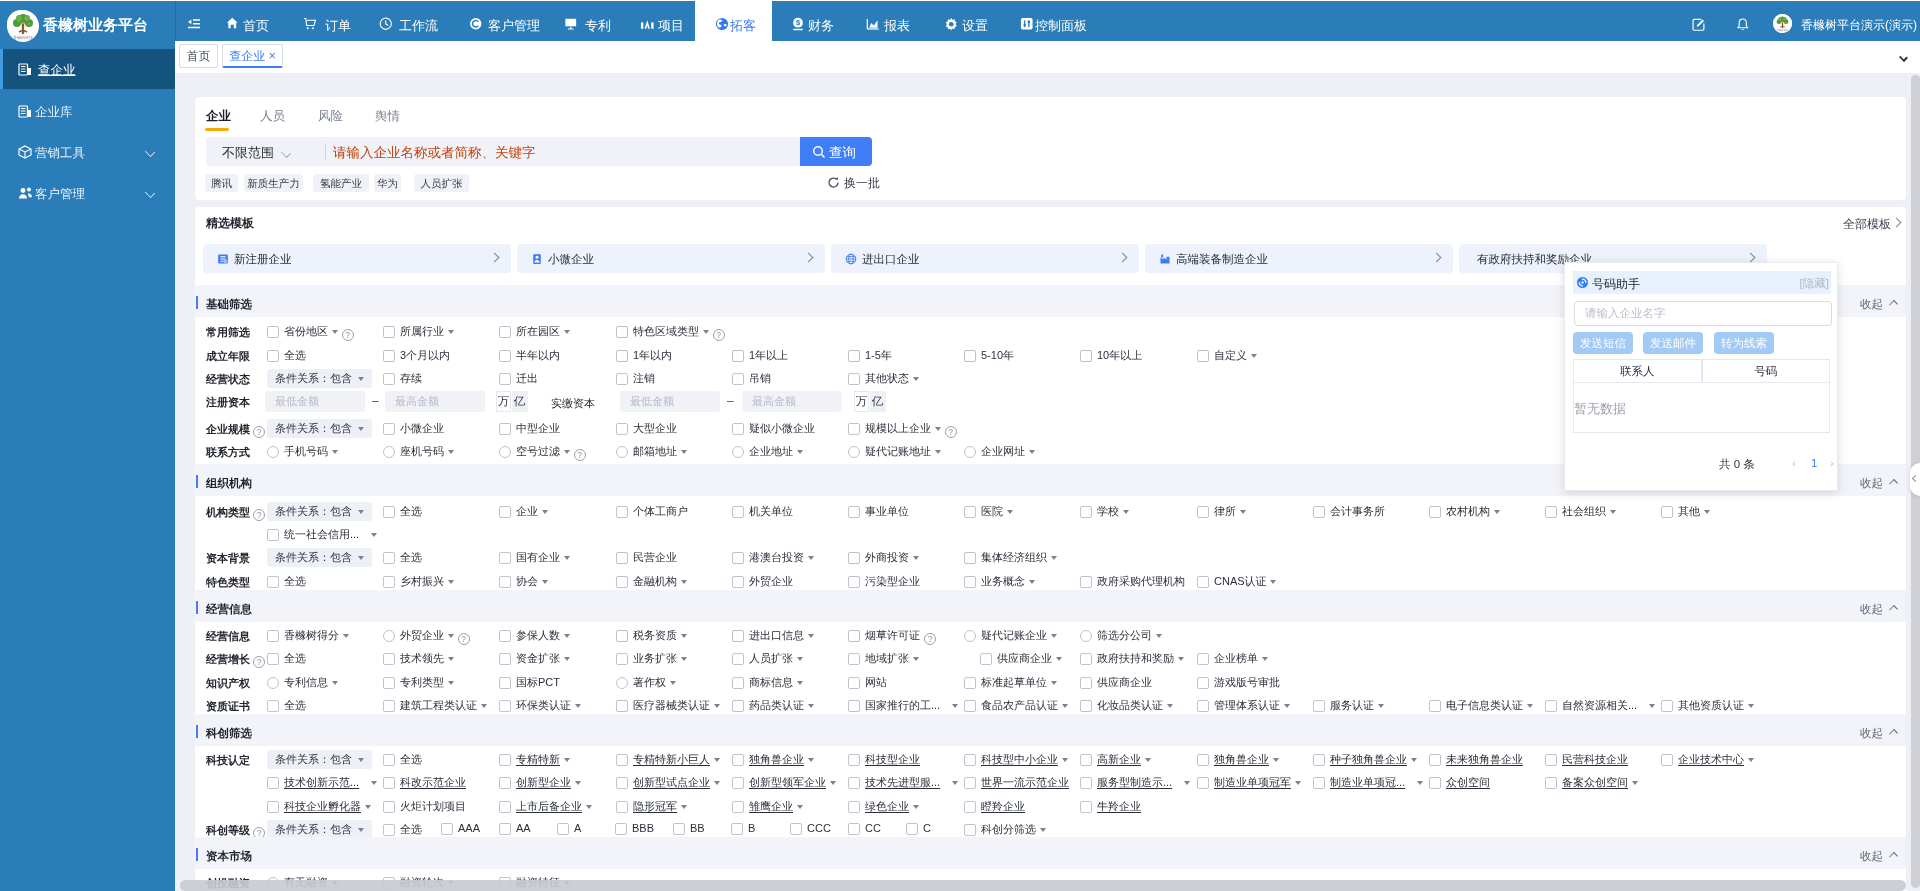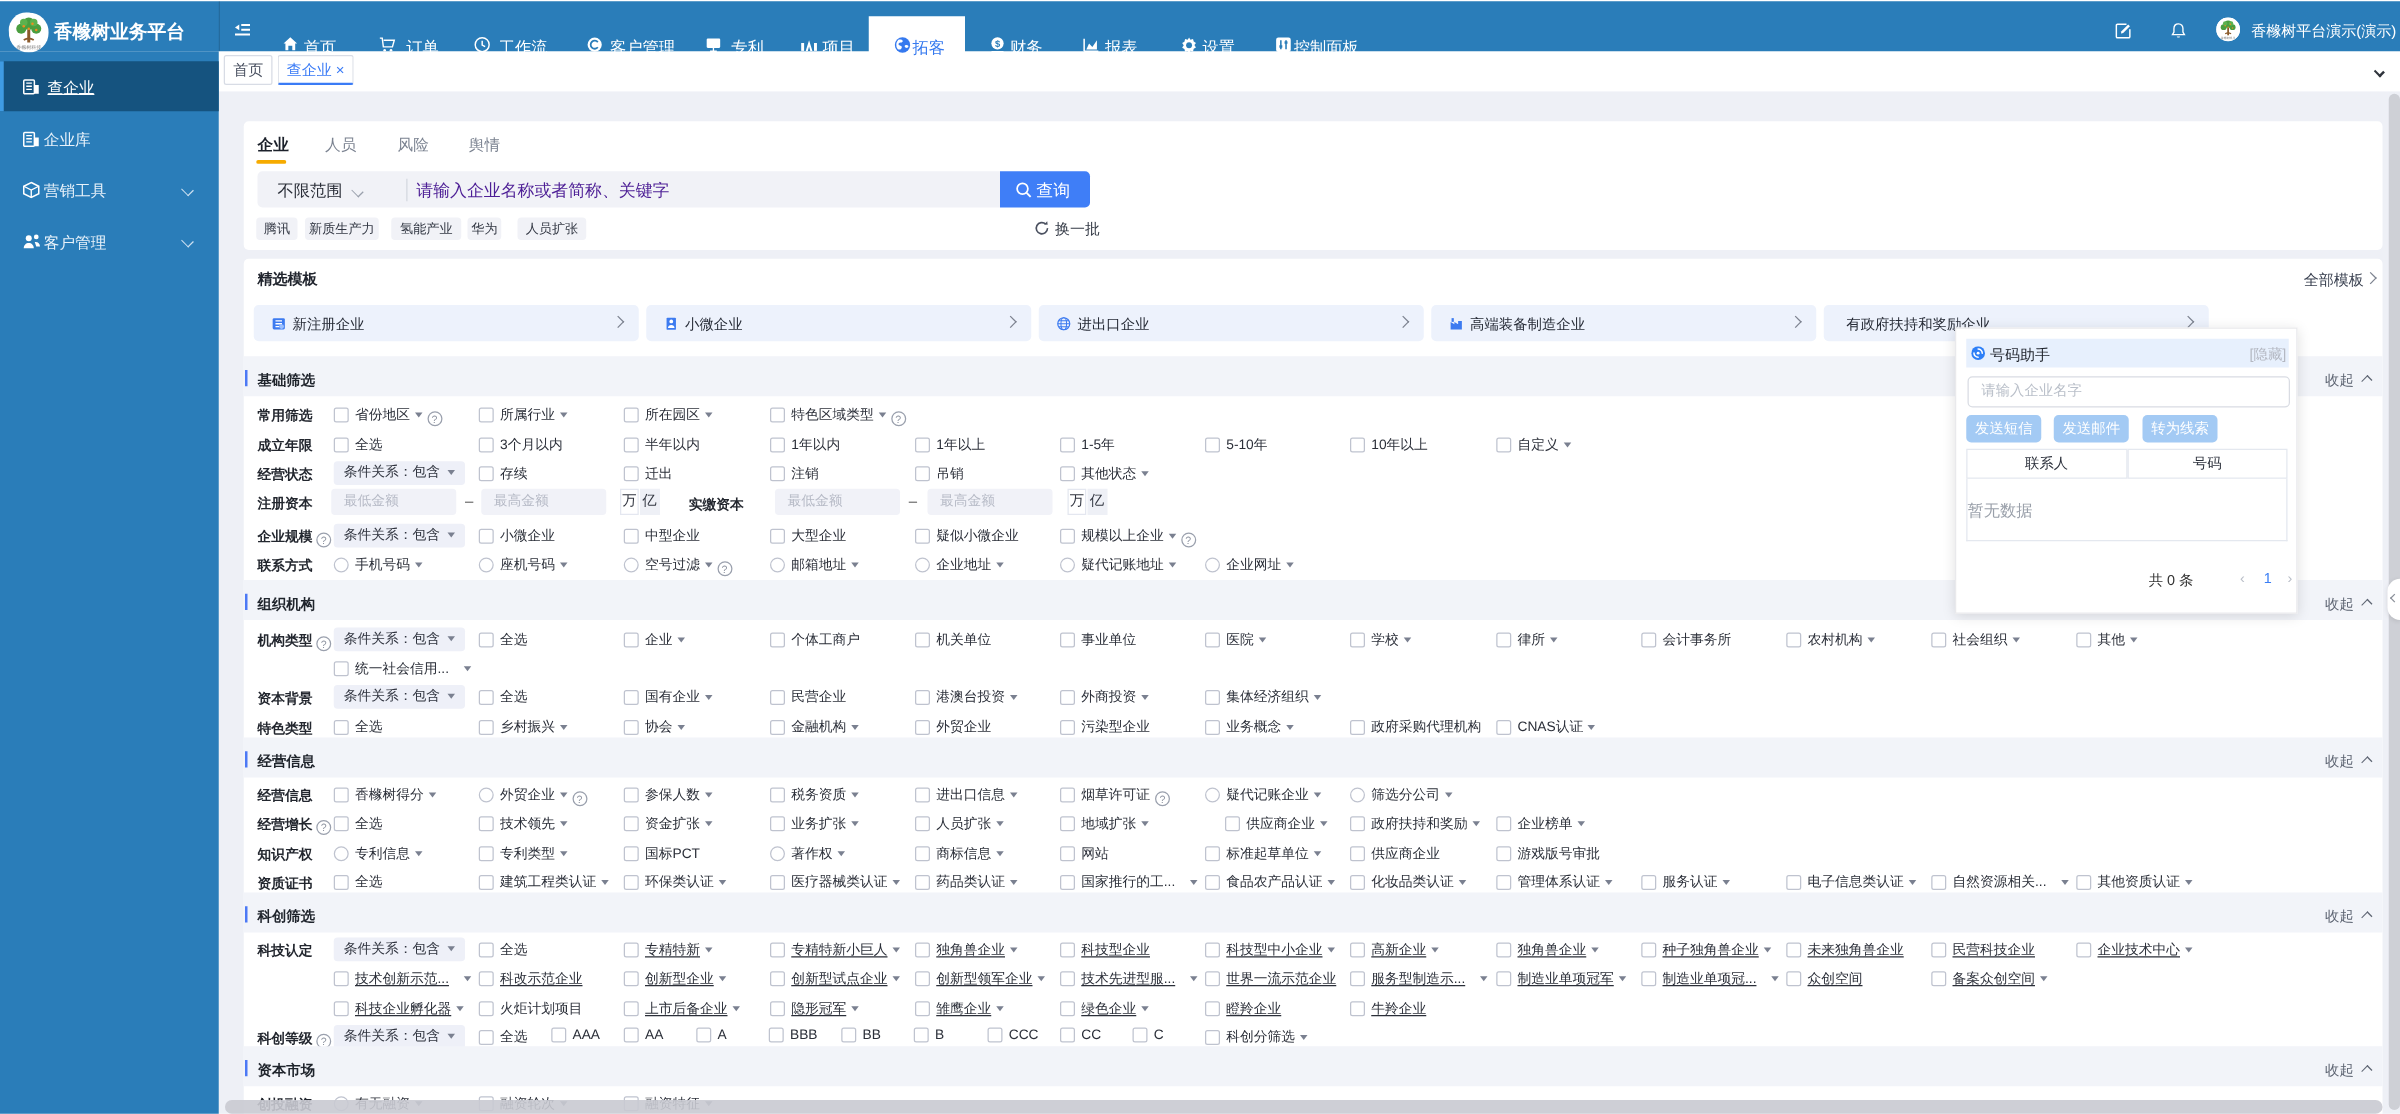--- a/index.html
+++ b/index.html
@@ -2,21 +2,21 @@
 <html><head><meta charset="utf-8">
 <style>
 * { margin:0; padding:0; box-sizing:border-box; }
 html,body { width:1920px; height:891px; overflow:hidden; font-family:"Liberation Sans",sans-serif; }
 s,b,i { text-decoration:none; font-weight:normal; font-style:normal; }
 
 .topbar { position:absolute; left:0; top:1px; width:1920px; height:40px; background:#2a7db9; z-index:30; }
 .logo { position:absolute; left:7px; top:9px; width:28px; height:28px; border-radius:50%; background:#fff; }
 .title { position:absolute; left:43px; top:15px; font-size:15px; font-weight:bold; color:#fff; letter-spacing:0px; white-space:nowrap; }
 .navsep { position:absolute; left:175px; top:0; width:1px; height:40px; background:rgba(0,0,0,.14); }
-.nitem { position:absolute; top:0; height:40px; color:#fff; font-size:13px;margin-top:12px; }
+.nitem { position:absolute; top:0; height:40px; color:#fff; font-size:13px; }
 .nitem .nt { position:absolute; top:16px; white-space:nowrap; }
 .nactive { background:#fff; color:#3579ef; }
 .avatar { position:absolute; left:1773px; top:13px; width:19px; height:19px; border-radius:50%; background:#fff; }
 .uname { position:absolute; left:1801px; top:16px; font-size:12px; color:#fff; white-space:nowrap; }
 
 .sidebar { position:absolute; left:0; top:41px; width:175px; height:850px; background:#2a7db9; z-index:20; }
 .sitem { position:absolute; left:0; width:175px; height:41px; color:#e8f2fa; font-size:12.5px; }
 .sitem .st { position:absolute; left:35px; top:13px; white-space:nowrap; }
 .sactive { background:#15537f; height:40px; border-left:3px solid #3f9be2; }
 .sactive .st { text-decoration:underline; color:#fff; }
@@ -46,21 +46,21 @@
 .tt { position:absolute; top:8px; font-size:11.5px; color:#262b36; }
 .chev { position:absolute; right:13px; top:10px; width:7px; height:7px; border-right:1.4px solid #7c828f; border-top:1.4px solid #7c828f; transform:rotate(45deg); }
 
 .band { position:absolute; left:0; width:1711px; height:32px; background:#f2f4f9; }
 .bar { position:absolute; left:1px; top:11px; width:2px; height:13px; background:#4c79f5; }
 .bt { position:absolute; left:11px; top:12px; font-size:11.5px; font-weight:bold; color:#1f242c; }
 .fold { position:absolute; right:9px; top:12px; font-size:11.5px; color:#5d6472; }
 .carup { display:inline-block; width:7px; height:7px; border-top:1.5px solid #5d6472; border-right:1.5px solid #5d6472; transform:rotate(-45deg) scale(1,.8); margin-left:7px; vertical-align:0px; }
 .frow { position:absolute; left:0; width:1711px; }
 .lab { position:absolute; left:11px; top:5.5px; font-size:11px; font-weight:bold; color:#23272f; }
-.lab2 { position:absolute; top:7px; font-size:11px; font-weight:bold; color:#23272f; }
+.lab2 { position:absolute; top:7px; font-size:11px; font-weight:normal; color:#23272f; }
 .it { position:absolute; top:5px; font-size:11px; color:#2b2f39; white-space:nowrap; }
 .tx.u { text-decoration:underline; text-underline-offset:2px; }
 .cb { display:inline-block; width:12px; height:12px; border:1px solid #bfc3cf; border-radius:2px; background:#fff; margin-right:5px; vertical-align:-2.5px; }
 .rd { display:inline-block; width:12px; height:12px; border:1px solid #bfc3cf; border-radius:50%; background:#fff; margin-right:5px; vertical-align:-2.5px; }
 .car { display:inline-block; width:0; height:0; border-left:3px solid transparent; border-right:3px solid transparent; border-top:4px solid #7a8090; margin-left:3.5px; vertical-align:1px; }
 .car.gp { margin-left:12px; }
 .q { display:inline-block; width:12px; height:12px; border:1px solid #9aa0ad; border-radius:50%; color:#8b919e; font-size:8.5px; line-height:10.5px; text-align:center; margin-left:4px; vertical-align:-2.5px; }
 .q.lq { font-weight:normal; margin-left:3px; }
 .chip { position:absolute; top:2.5px; height:19px; background:#eef0f8; border-radius:3px; font-size:11px; color:#30343f; line-height:19px; padding:0 8px; }
 .chip .car { margin-left:6px; }
@@ -262,21 +262,21 @@
  <div class="card1">
   <span class="stab on" style="left:11px">企业</span>
       <div class="yline"></div>
   <span class="stab" style="left:65px">人员</span>
   <span class="stab" style="left:123px">风险</span>
   <span class="stab" style="left:180px">舆情</span>
   <div class="sfield">
     <span style="position:absolute;left:16px;top:6.5px;font-size:13px;color:#2a2e38">不限范围</span>
     <s style="position:absolute;left:76px;top:12px;width:8px;height:8px;border-right:1.4px solid #9aa0ac;border-bottom:1.4px solid #9aa0ac;transform:rotate(45deg) scale(1,.75)"></s>
     <s style="position:absolute;left:119px;top:6px;width:1px;height:18px;background:#d4d7e0"></s>
-    <span style="position:absolute;left:127px;top:6.5px;font-size:13.5px;color:#4c1d95">请输入企业名称或者简称、关键字</span>
+    <span style="position:absolute;left:127px;top:6.5px;font-size:13.5px;color:#c2410c">请输入企业名称或者简称、关键字</span>
   </div>
   <div class="sbtn">
     <svg style="position:absolute;left:12px;top:8px" width="14" height="14" viewBox="0 0 14 14">
           <circle cx="6" cy="6" r="4.3" fill="none" stroke="#fff" stroke-width="1.4"></circle>
           <path d="M9.3 9.3l3.2 3.2" stroke="#fff" stroke-width="1.5"></path>
         </svg>
     <span style="position:absolute;left:29px;top:6.5px">查询</span>
   </div>
   <div class="chipk" style="left:10px;width:33px">腾讯</div>
       <div class="chipk" style="left:49px;width:59px">新质生产力</div>

